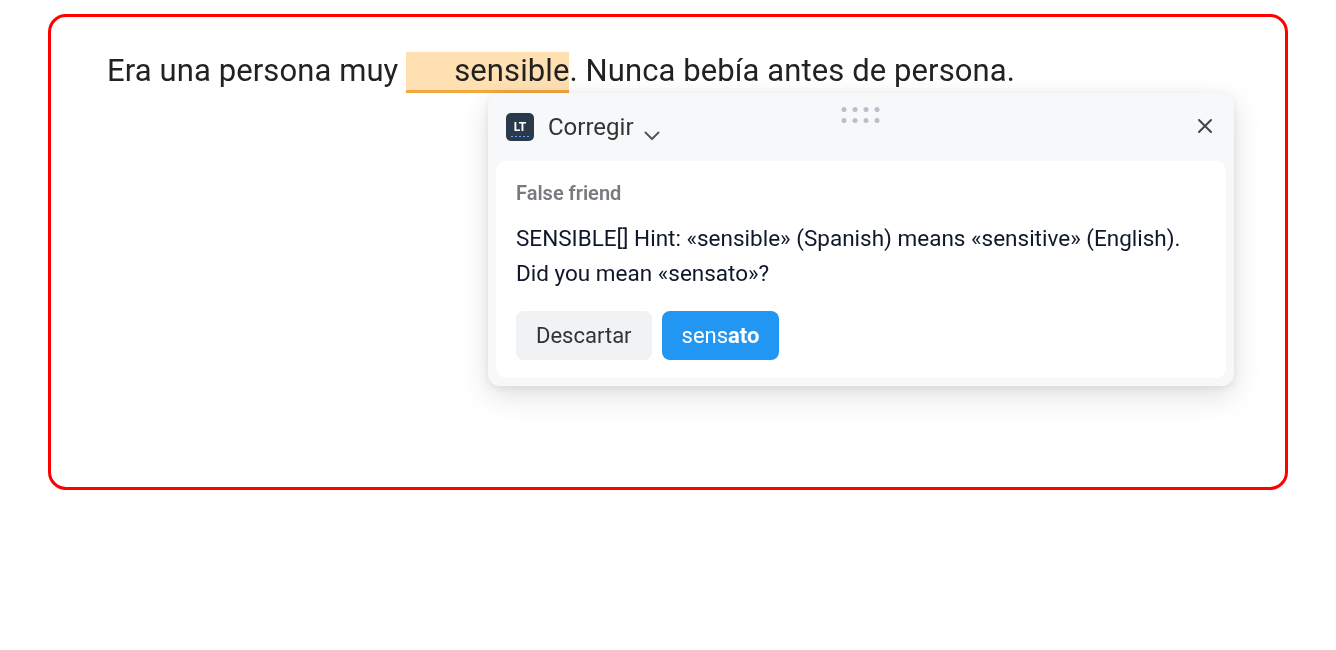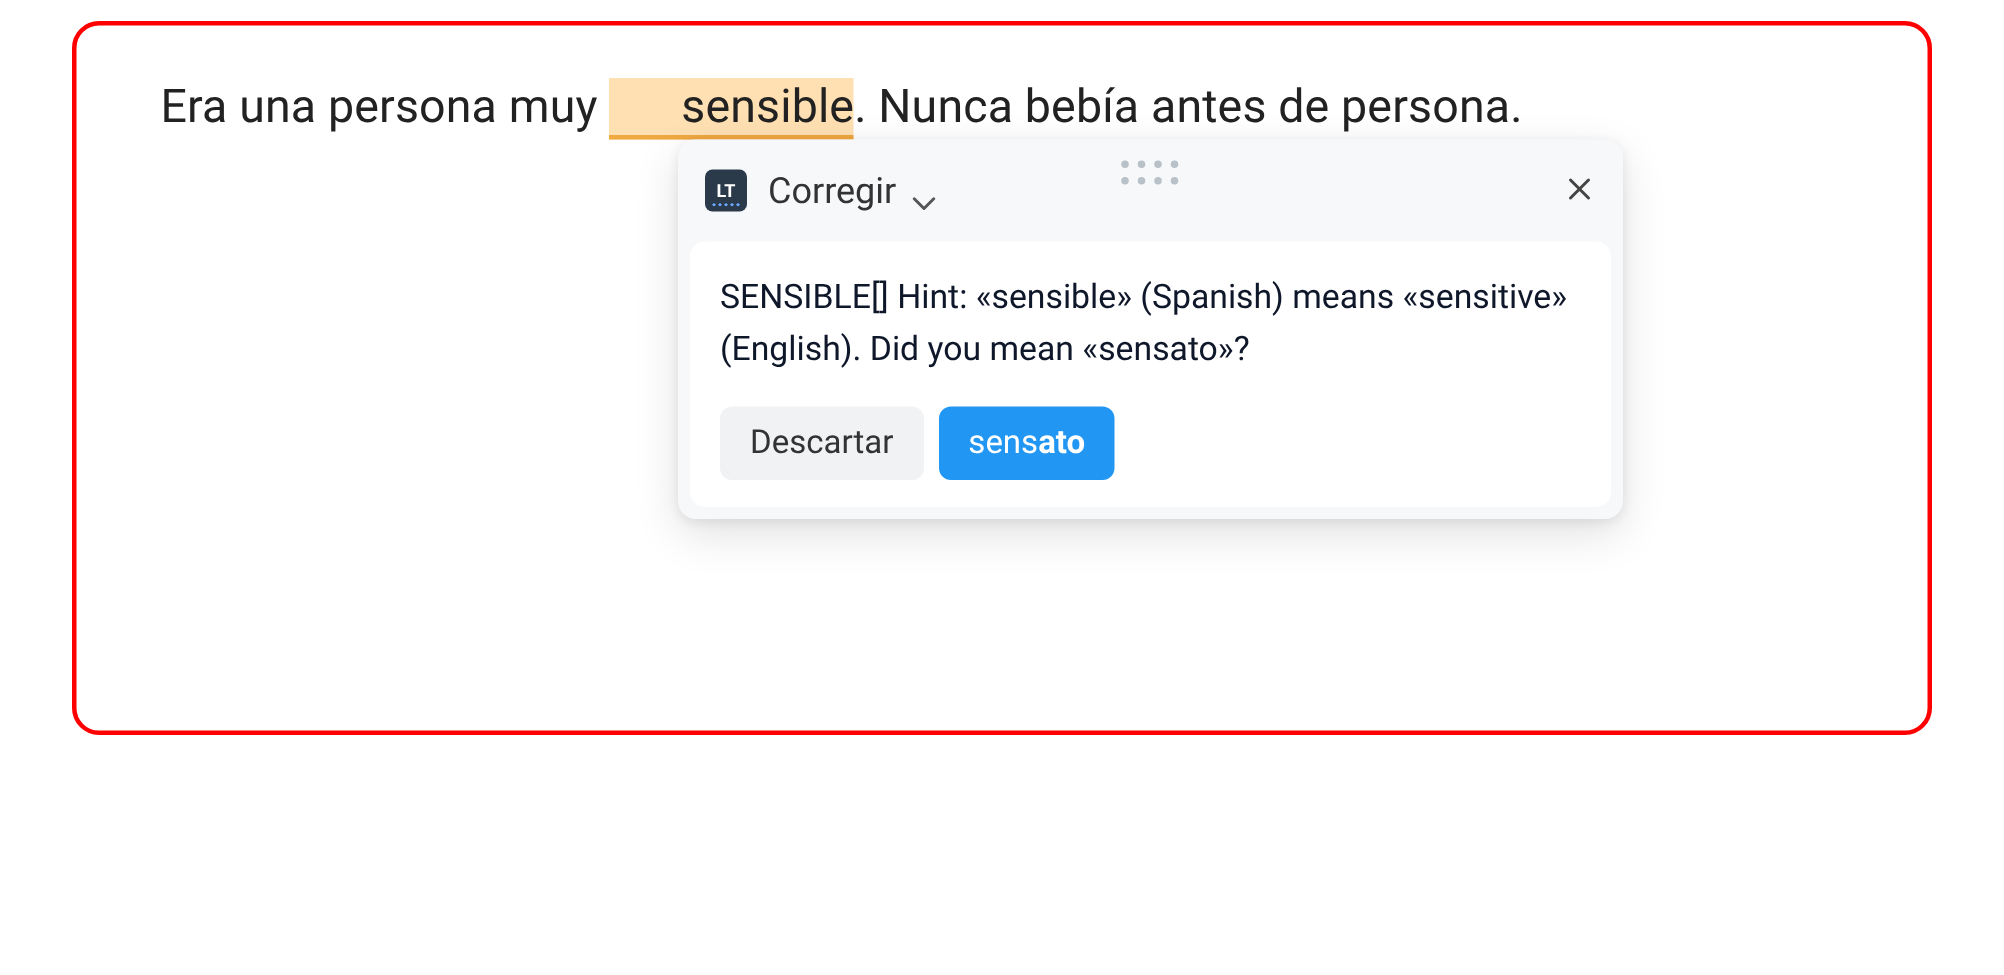--- a/index.html
+++ b/index.html
@@ -32,23 +32,23 @@
       letter-spacing: 0.1px;
     }
     .hl-word {
       background: #ffe0b3;
       border-bottom: 3px solid #f0a840;
       padding-bottom: 1px;
       padding-left: 48px;
     }
     .popup {
       position: absolute;
-      left: 452px;
+      left: 488px;
       top: 93px;
-      width: 630px;
+      width: 746px;
       background: #f6f8fa;
       border-radius: 12px;
       box-shadow: 0 10px 30px rgba(0,0,0,0.12), 0 2px 8px rgba(0,0,0,0.08);
       overflow: hidden;
     }
     .popup-header {
       position: relative;
       height: 68px;
       display: flex;
       align-items: center;
@@ -199,20 +199,21 @@
     </div>
     <div class="close-btn">
       <span>
         <svg width="16" height="16" viewBox="0 0 16 16">
             <path d="M2 2 L14 14 M14 2 L2 14" stroke="#444" stroke-width="2" stroke-linecap="round"></path>
           </svg>
       </span>
     </div>
   </div>
   <div class="popup-body">
+    <div class="category-label">False friend</div>
     <div class="explanation">SENSIBLE[] Hint: «sensible» (Spanish) means «sensitive» (English). Did you mean «sensato»?</div>
     <div class="actions-row">
       <button class="btn btn-secondary">Descartar</button>
       <button class="btn btn-primary">
         <span class="pfx">sens</span><span class="sfx">ato</span>
       </button>
     </div>
   </div>
 </div>
 

